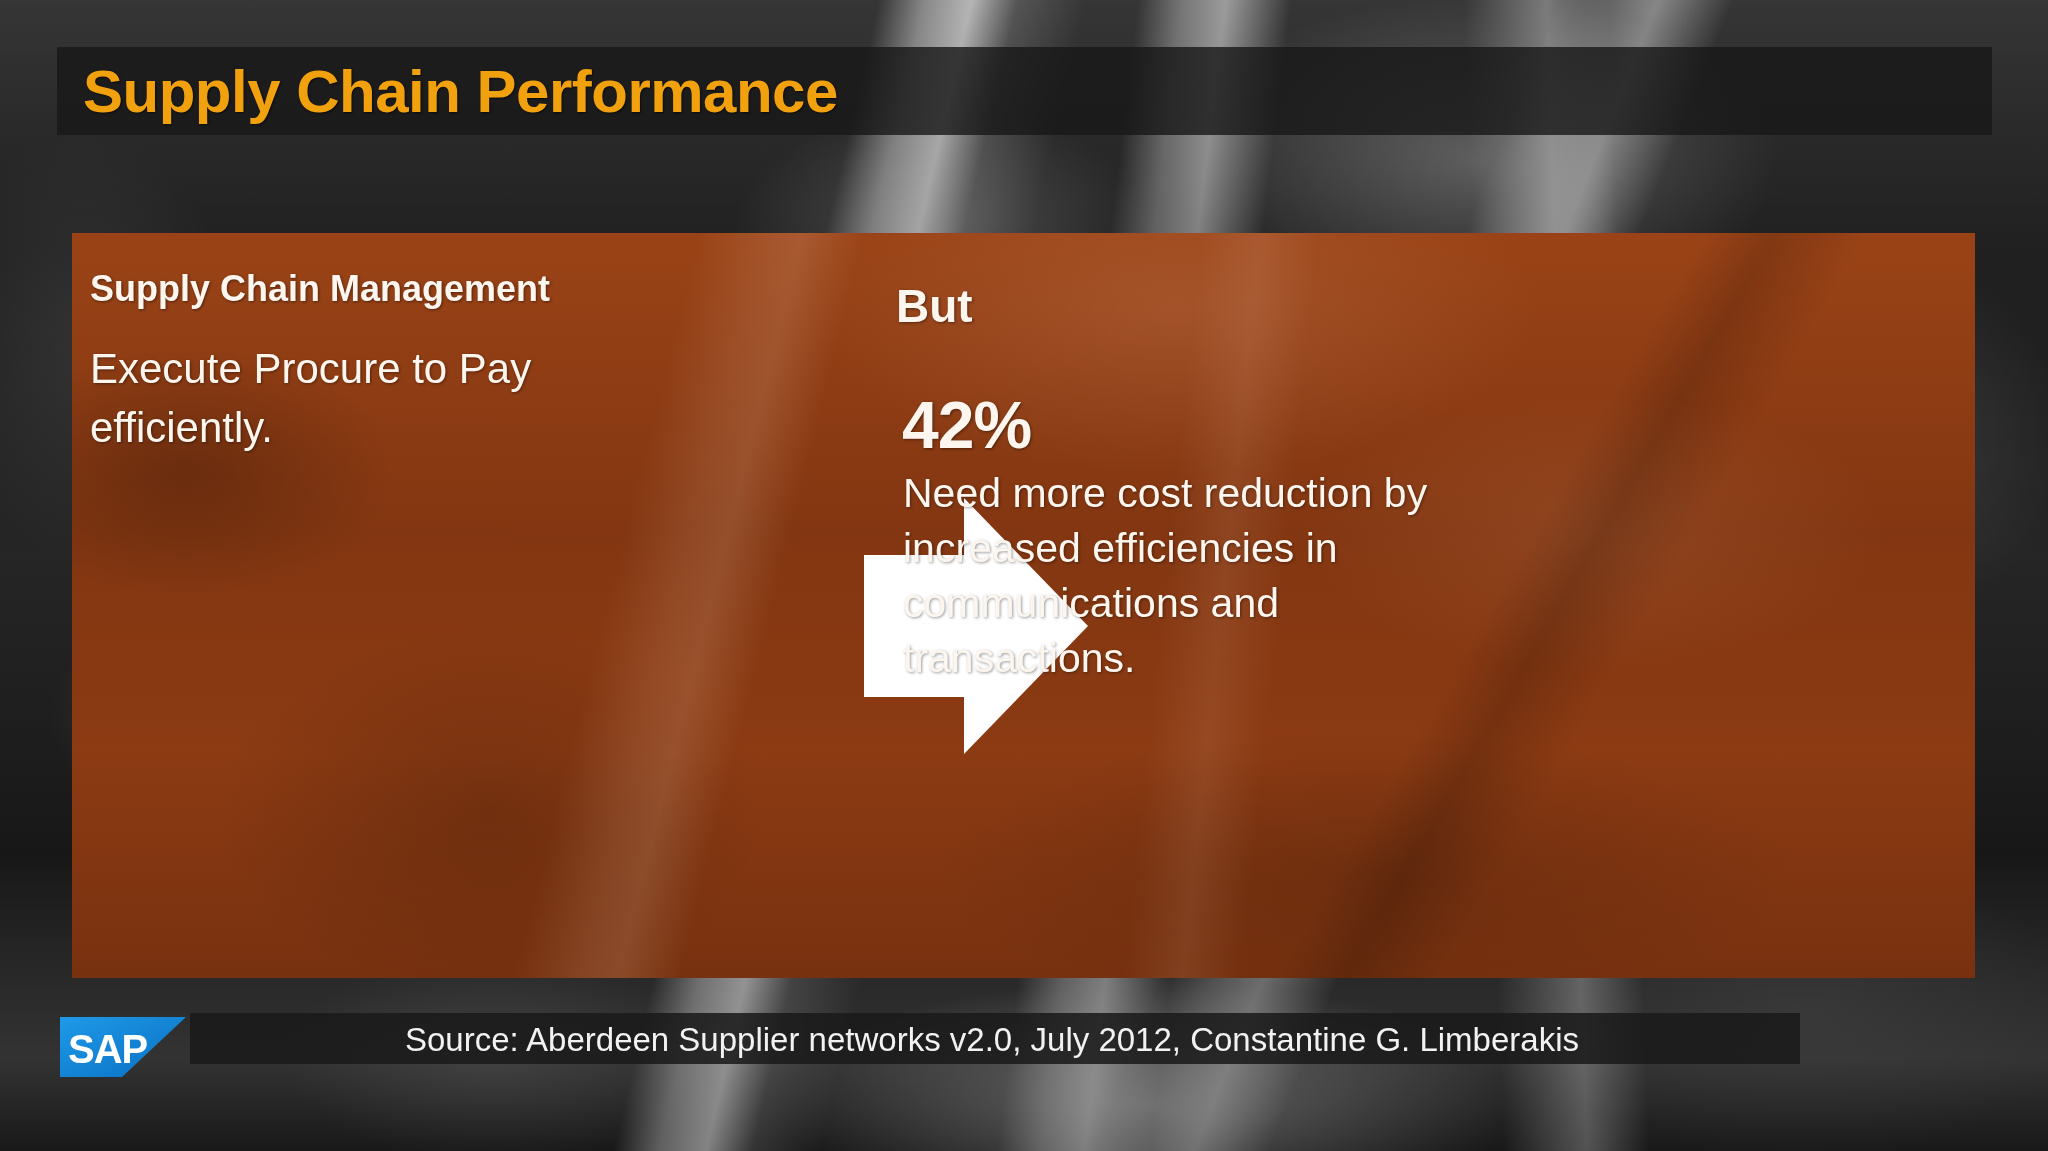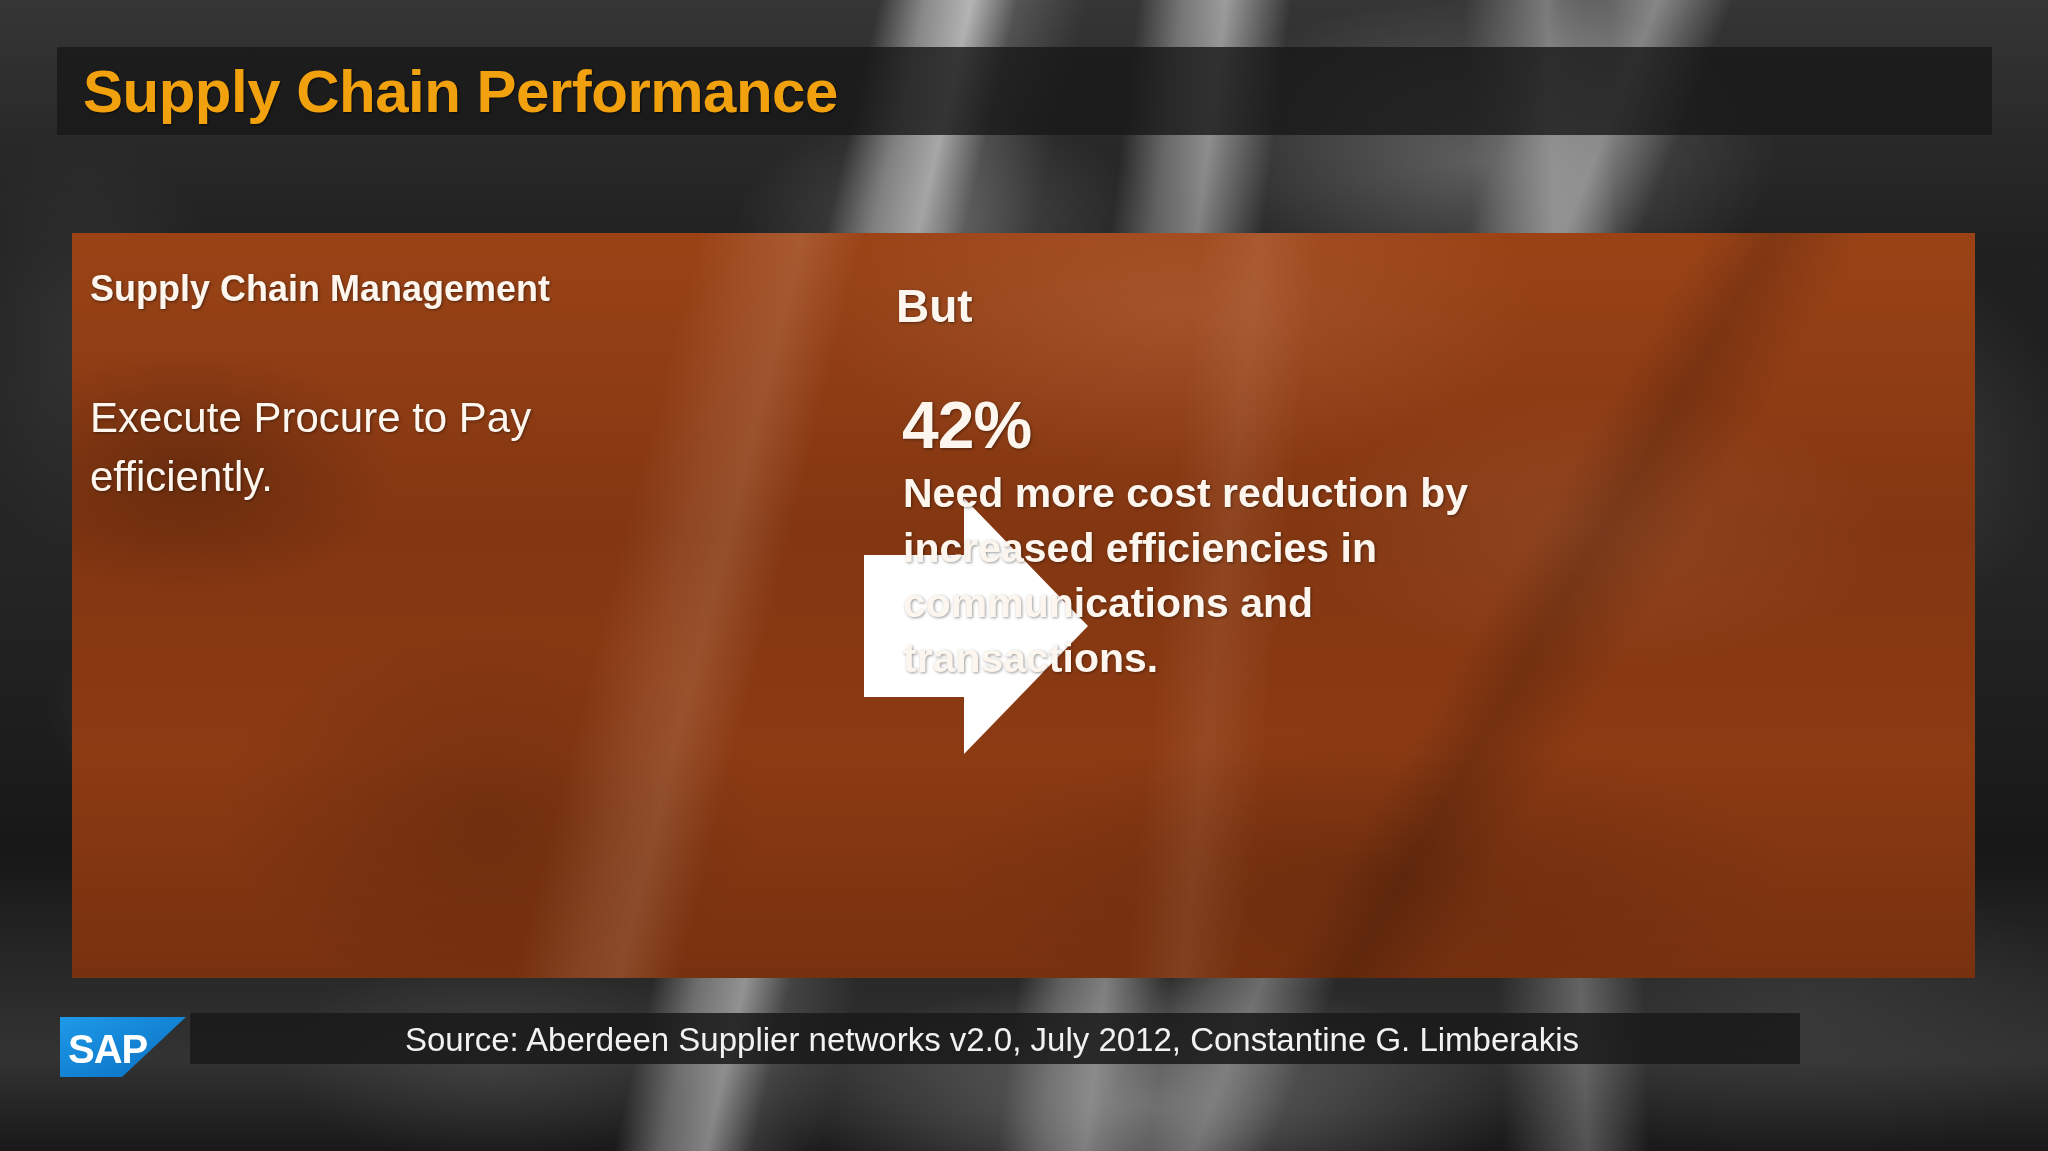--- a/index.html
+++ b/index.html
@@ -103,21 +103,21 @@
     width: 560px;
   }
   .left-heading {
     font-size: 36px;
     font-weight: bold;
     color: #fdf6ef;
     line-height: 1.28;
     text-shadow: 1px 1px 3px rgba(0,0,0,0.45);
   }
   .left-body {
-    margin-top: 77px;
+    margin-top: 28px;
     font-size: 42px;
     font-weight: normal;
     color: #fdf6ef;
     line-height: 1.40;
     text-shadow: 1px 1px 3px rgba(0,0,0,0.40);
   }
 
   
   .arrow {
     position: absolute;
@@ -146,21 +146,21 @@
     letter-spacing: -1px;
     text-shadow: 1px 1px 3px rgba(0,0,0,0.45);
     text-align: center;
   }
   .stat-body {
     position: absolute;
     left: 903px;
     top: 466px;
     width: 600px;
     font-size: 41px;
-    font-weight: bold;
+    font-weight: normal;
     color: #fdf6ef;
     line-height: 1.34;
     text-shadow: 1px 1px 3px rgba(0,0,0,0.40);
   }
 
   
   .footer-band {
     position: absolute;
     left: 190px;
     top: 1013px;

